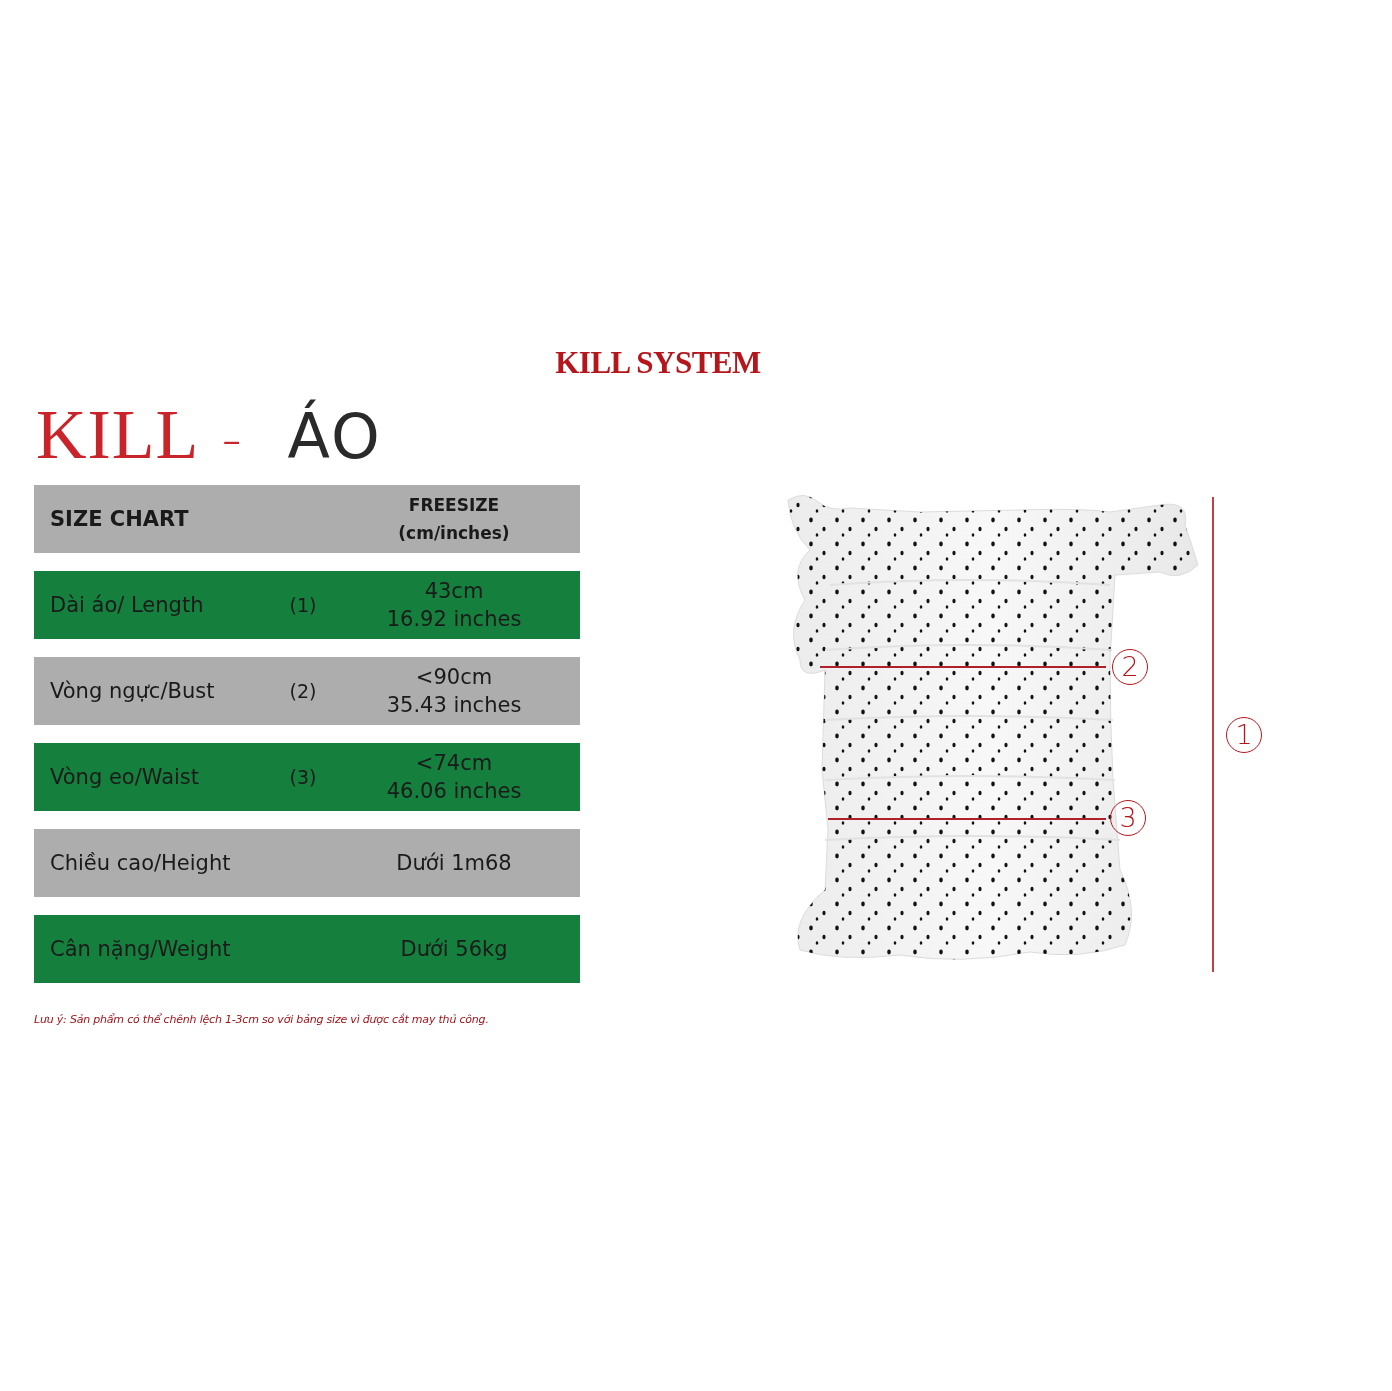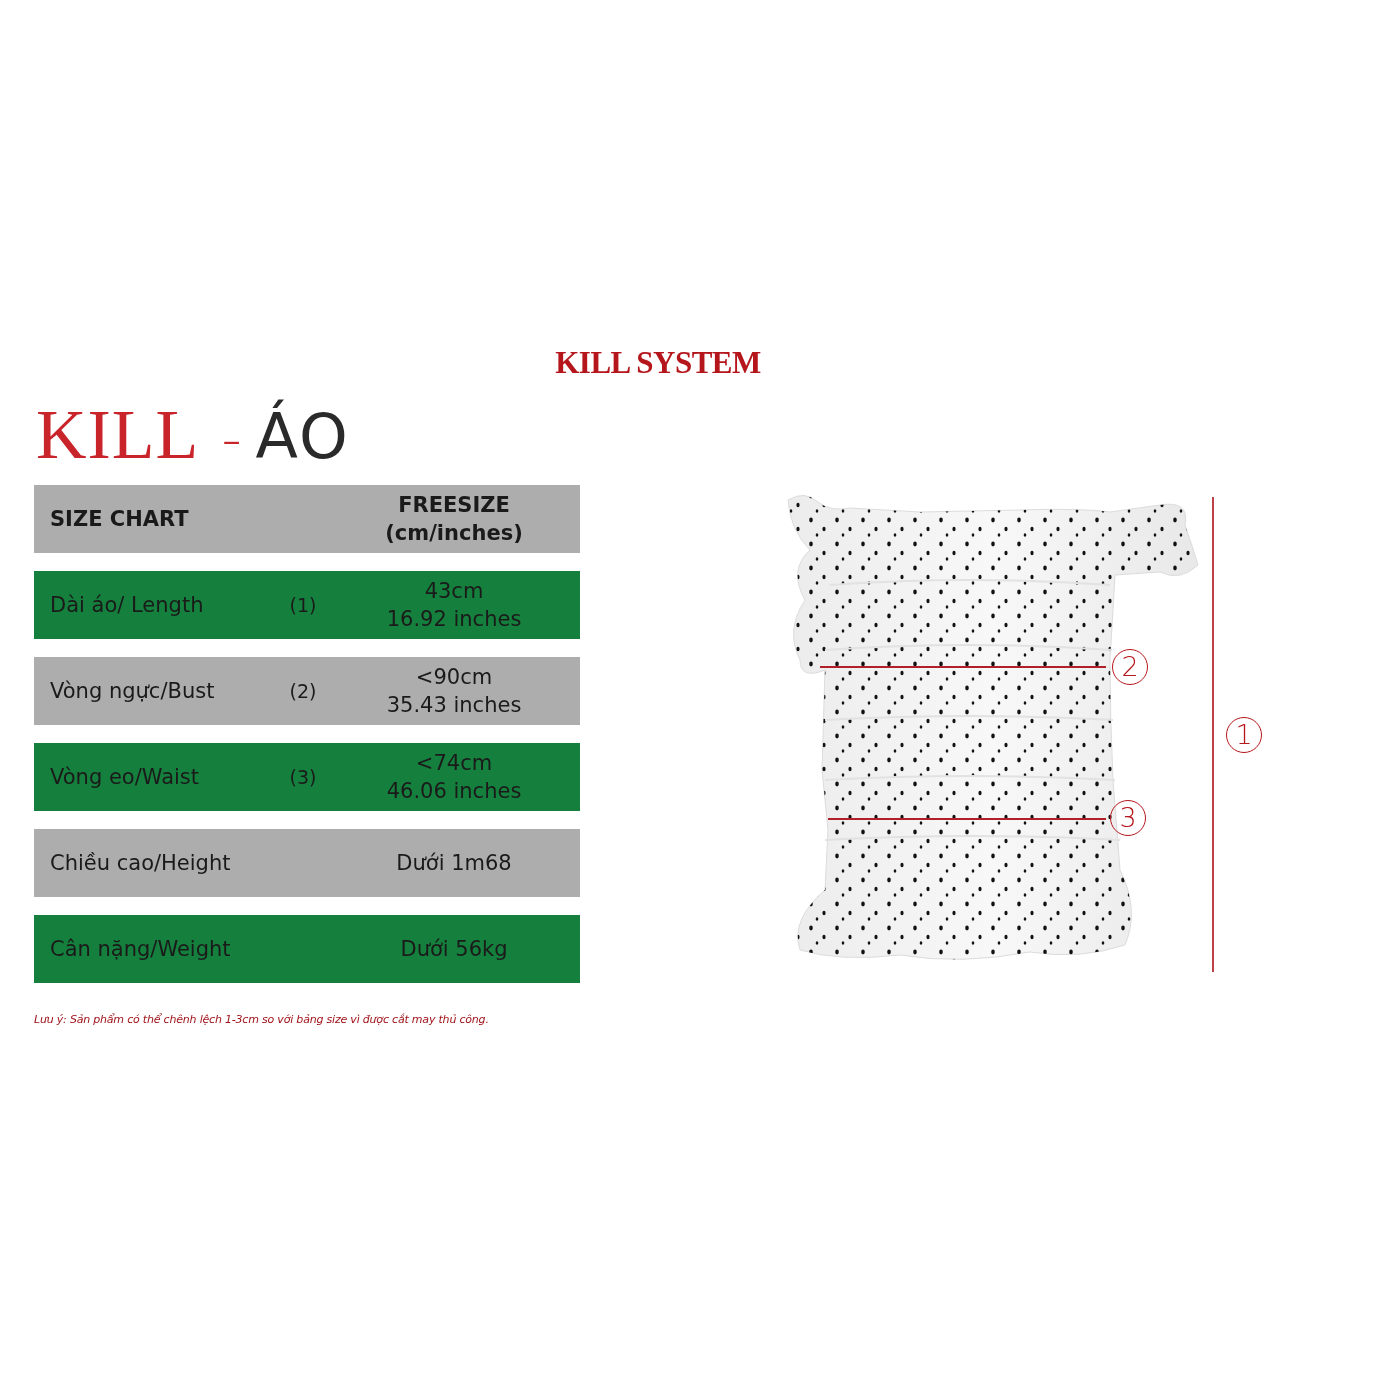--- a/index.html
+++ b/index.html
@@ -10,34 +10,34 @@
   .brand {
     position: absolute; left: 0; width: 1316px; top: 345px; text-align: center;
     font-family: "Liberation Serif", serif; font-weight: bold; font-size: 31px;
     color: #b5161c; letter-spacing: -0.5px;
   }
   .title {
     position: absolute; left: 36px; top: 394px; font-size: 70px; line-height: 80px; white-space: nowrap;
   }
   .title .name { font-family: "Liberation Serif", serif; color: #c9242a; letter-spacing: 1px; }
   .title .dash { font-family: "DejaVu Sans", sans-serif; color: #c9242a; font-weight: 300; margin: 0 14px 0 22px; font-size: 56px; }
-  .title .kind { font-family: "DejaVu Sans", sans-serif; color: #2a2a2a; font-weight: normal; font-size: 62px; letter-spacing: 2px; }
+  .title .kind { font-family: "DejaVu Sans", sans-serif; color: #2a2a2a; font-weight: normal; font-size: 62px; letter-spacing: 2px; margin-left: 32px; }
 
   .table { position: absolute; left: 34px; top: 485px; width: 546px; }
   .row {
     height: 68px; margin-bottom: 18px; position: relative; display: flex; align-items: center;
     font-size: 21px; color: #1a1a1a;
   }
   .row.dark { background: #adadad; }
   .row.light { background: #15803d; }
   .row .c1 { position: absolute; left: 16px; }
   .row .c2 { position: absolute; left: 254px; width: 30px; text-align: center; font-size: 19px; }
   .row .c3 { position: absolute; left: 340px; width: 160px; text-align: center; line-height: 28px; }
   .row.header { font-weight: bold; font-size: 21px; }
-  .row.header .c3 { font-size: 21px; }
+  .row.header .c3 { font-size: 17px; }
 
   .note {
     position: absolute; left: 34px; top: 1013px; font-style: italic; font-size: 11px; color: #a0141a;
     white-space: nowrap; letter-spacing: -0.2px;
   }
 
   .garment { position: absolute; left: 780px; top: 490px; width: 430px; height: 490px; }
   .vline { position: absolute; left: 1212px; top: 497px; width: 2px; height: 475px; background: #c04048; }
   .mline { position: absolute; height: 1.5px; background: #b02028; }
   .marker {

